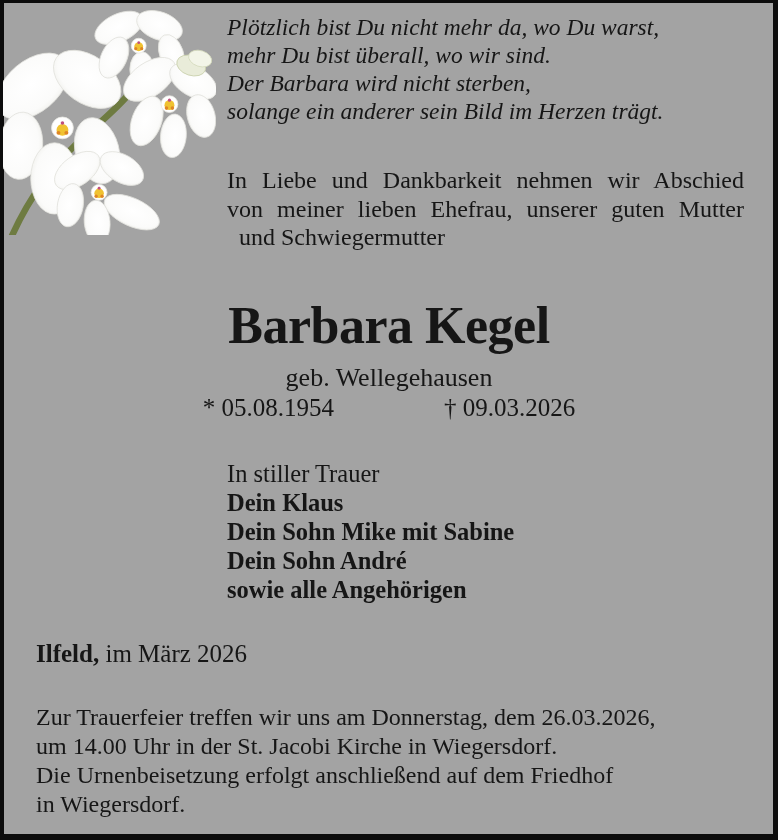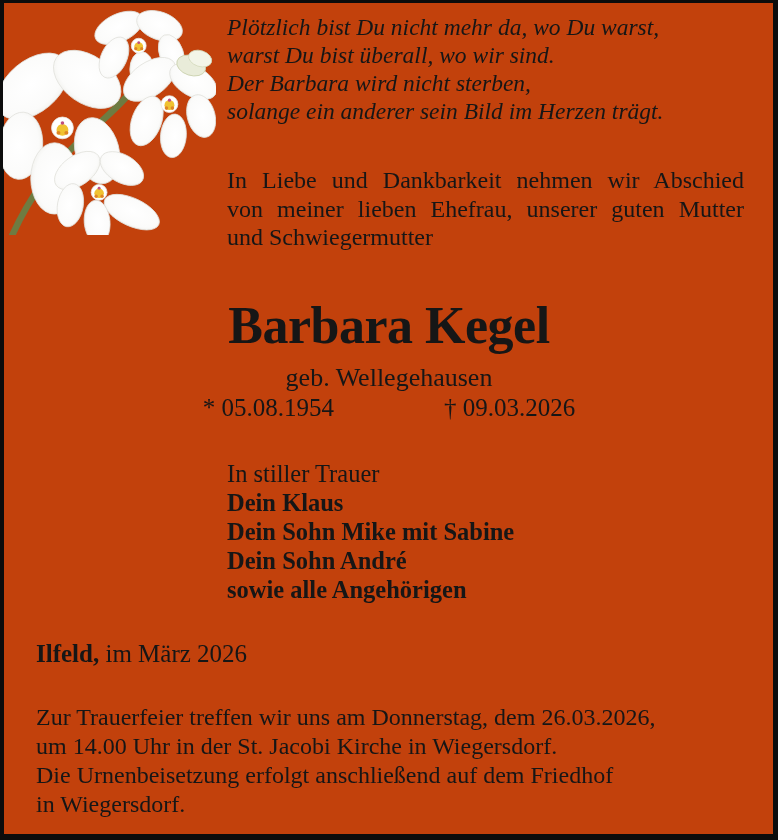--- a/index.html
+++ b/index.html
@@ -1,37 +1,37 @@
 <!DOCTYPE html>
 <html lang="de"><head>
 <meta charset="utf-8">
 <style>
   html,body{margin:0;padding:0;background:#ffffff;}
   .ad{
     position:relative;
     width:778px;height:840px;
-    background:#c2410c;
+    background:#a3a3a3;
     font-family:"Liberation Serif","DejaVu Serif",serif;
     color:#161616;
     overflow:hidden;
   }
   .frame{
     position:absolute;inset:0;
     border-left:4px solid #0c0c0c;
     border-right:5px solid #0c0c0c;
     border-top:3px solid #0c0c0c;
     border-bottom:6px solid #0c0c0c;
     pointer-events:none;
   }
   .orchid{position:absolute;left:3px;top:2px;}
   .poem{position:absolute;left:227px;top:13px;font-style:italic;font-size:23.5px;line-height:28px;}
   .poem span{display:block;}
   .intro{position:absolute;left:227px;top:166px;font-size:24px;line-height:28.5px;width:517px;}
   .intro .jl{display:block;text-align:justify;text-align-last:justify;}
-  .intro .pl{display:block;}
+  .intro .pl{display:block;margin-left:12px;}
   .name{
     position:absolute;left:0;top:290px;width:778px;
     text-align:center;font-size:52px;font-weight:bold;line-height:72px;
     letter-spacing:-0.5px;
   }
   .maiden{position:absolute;left:0;top:364px;width:778px;text-align:center;font-size:26px;line-height:28px;}
   .dates{
     position:absolute;left:0;top:394px;width:778px;
     display:flex;justify-content:center;gap:110px;
     font-size:25px;line-height:28px;
@@ -118,21 +118,21 @@
     </g>
 
     <g>
       <ellipse cx="190" cy="64" rx="15" ry="10" transform="rotate(18 190 64)" fill="#e9ecd9" stroke="#c9d0ad" stroke-width="0.8"></ellipse>
       <ellipse cx="199" cy="57" rx="12" ry="8" transform="rotate(18 199 57)" fill="#f3f5e8" stroke="#d5dabd" stroke-width="0.8"></ellipse>
     </g>
   </svg>
 
   <div class="poem">
     <span>Plötzlich bist Du nicht mehr da, wo Du warst,</span>
-    <span>warst Du bist überall, wo wir sind.</span>
+    <span>mehr Du bist überall, wo wir sind.</span>
     <span>Der Barbara wird nicht sterben,</span>
     <span>solange ein anderer sein Bild im Herzen trägt.</span>
   </div>
 
   <div class="intro">
     <span class="jl">In Liebe und Dankbarkeit nehmen wir Abschied</span>
     <span class="jl">von meiner lieben Ehefrau, unserer guten Mutter</span>
     <span class="pl">und Schwiegermutter</span>
   </div>
 

